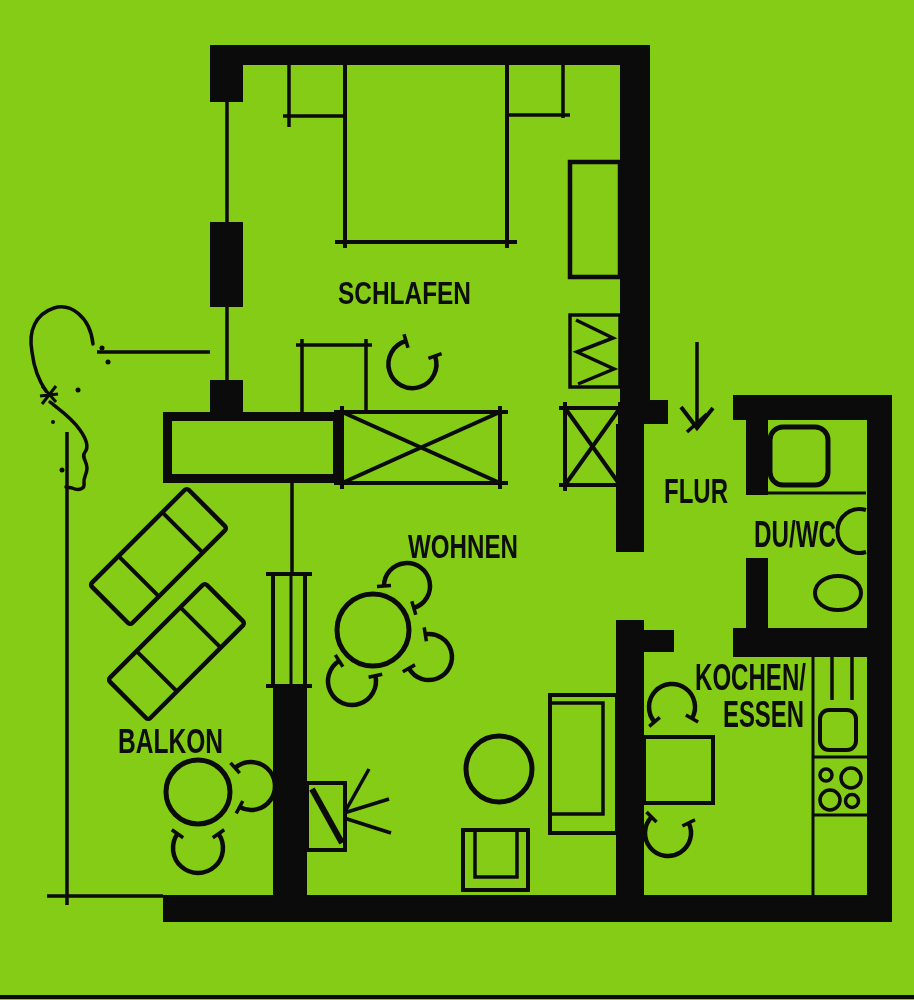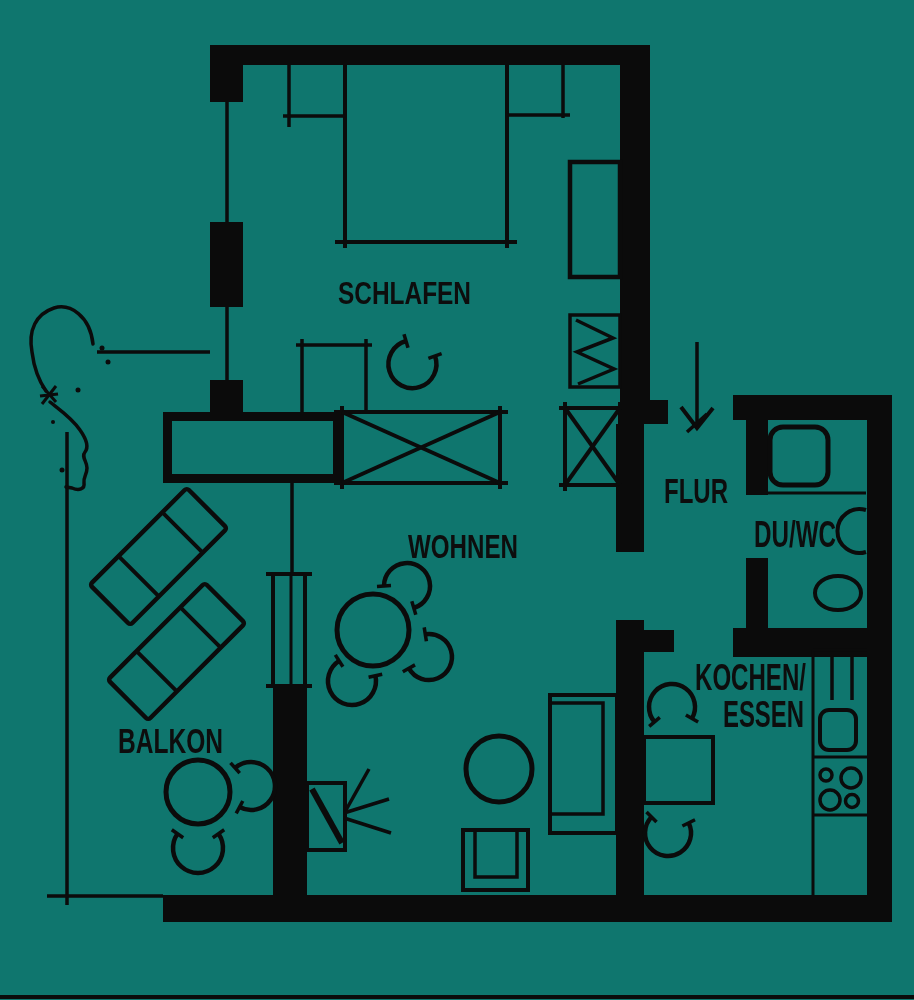--- a/index.html
+++ b/index.html
@@ -1,16 +1,16 @@
 <!DOCTYPE html>
 <html><head>
 <meta charset="utf-8">
 <style>
   html,body{margin:0;padding:0;background:#ffffff;}
-  .page{width:914px;height:1000px;position:relative;background:#0f766e;overflow:hidden;}
+  .page{width:914px;height:1000px;position:relative;background:#84cc16;overflow:hidden;}
   svg{display:block;}
   .ink{stroke:#0b0b0b;fill:none;}
   .fillink{fill:#0b0b0b;stroke:none;}
   text.roomlabel{
     font-family:"Liberation Sans", sans-serif;
     font-weight:700;
     fill:#0d0d0d;
   }
 </style>
 </head>

